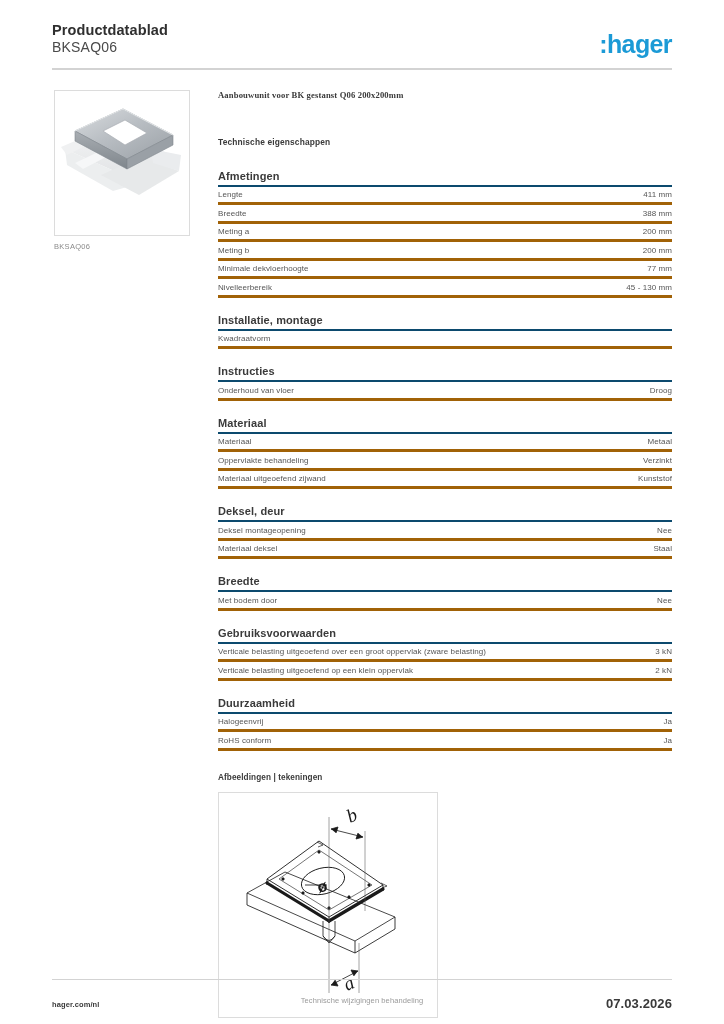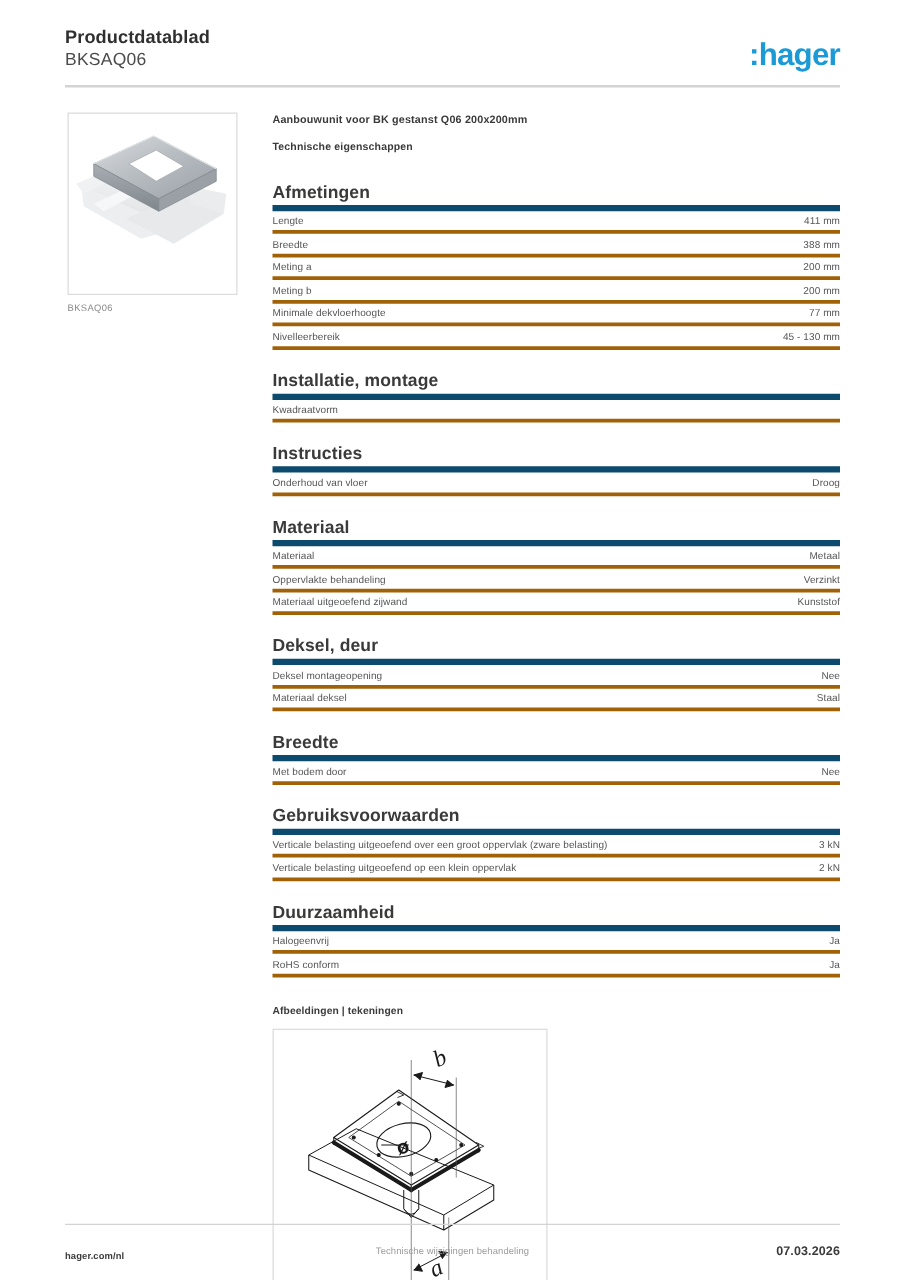--- a/index.html
+++ b/index.html
@@ -90,38 +90,39 @@
     position: absolute;
     left: 218px;
     top: 90px;
     width: 454px;
   }
   .product-name {
     font-size: 8.6px;
     font-weight: bold;
     color: #3a3a3a;
     letter-spacing: 0.15px;
-    margin: 0 0 12px 0;
+    margin: 0 0 37px 0;
+    font-family: Liberation Serif, serif;
   }
   .tech-head {
     font-size: 8.4px;
     font-weight: bold;
     color: #3a3a3a;
     letter-spacing: 0.15px;
     margin: 0 0 23px 0;
   }
 
   .sec { margin: 0 0 16px 0; }
   .sec-title {
-    font-size: 14px;
+    font-size: 11px;
     font-weight: bold;
     color: #3a3a3a;
     letter-spacing: 0.1px;
     padding-bottom: 3px;
-    border-bottom: 5px solid #0c4a6e;
+    border-bottom: 2px solid #0c4a6e;
   }
   .row {
     display: flex;
     justify-content: space-between;
     align-items: baseline;
     font-size: 8px;
     color: #555555;
     padding: 3.3px 0 3.2px 0;
     border-bottom: 3px solid #a16207;
     letter-spacing: 0.07px;
@@ -167,21 +168,21 @@
     letter-spacing: 0.1px;
   }
   .f-center {
     position: absolute; left: 0; right: 0; top: 0;
     text-align: center;
     font-size: 7.5px; color: #9a9a9a;
     letter-spacing: 0.1px;
   }
   .f-right {
     position: absolute; right: 0; top: 0;
-    font-size: 10px; font-weight: bold; color: #3a3a3a;
+    font-size: 13px; font-weight: bold; color: #3a3a3a;
     letter-spacing: 0.1px;
     margin-left: 32px;
   }
 </style>
 </head>
 <body>
 
 <div class="page">
 
   <div class="header">

